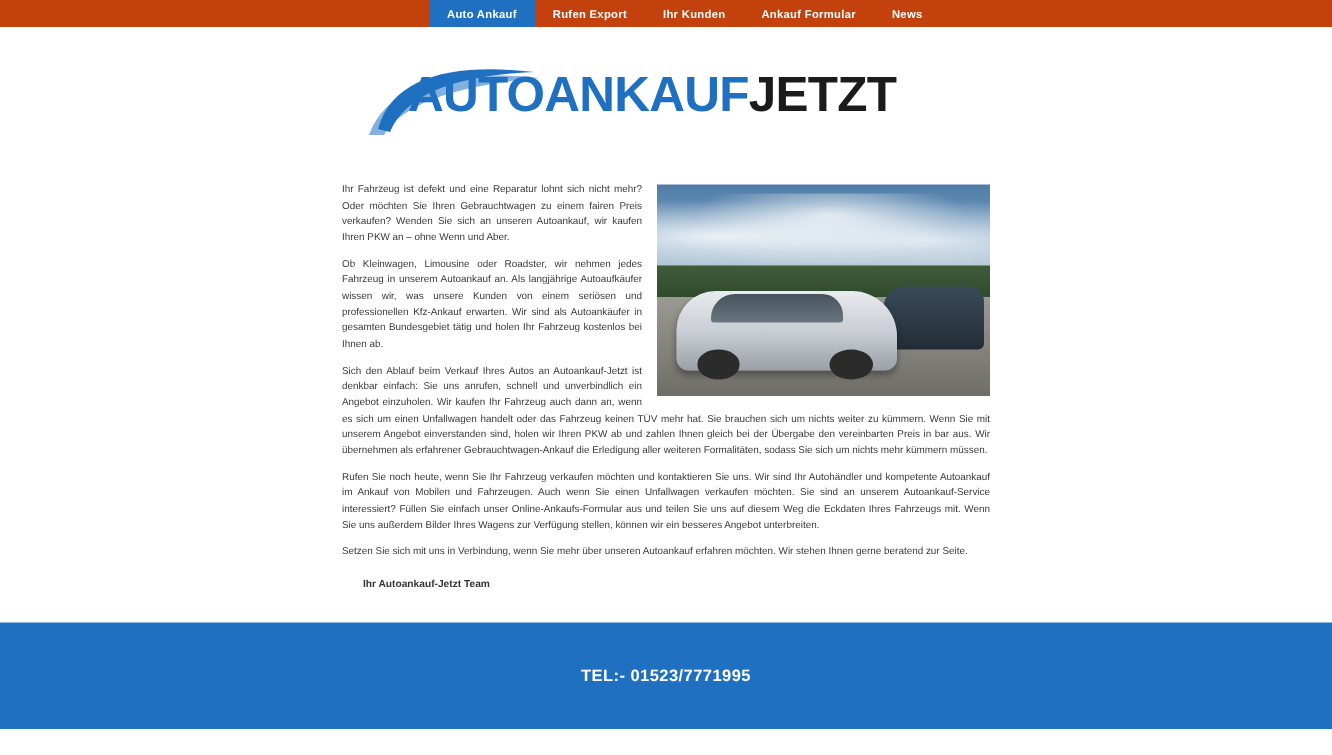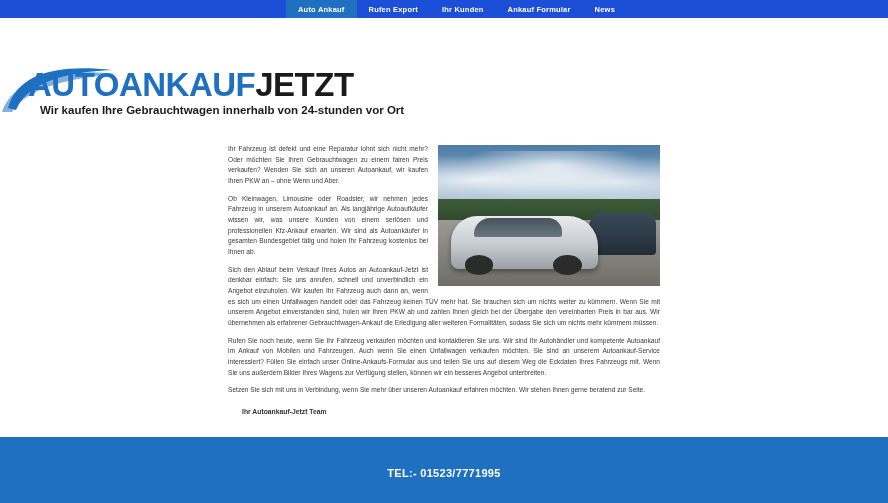--- a/index.html
+++ b/index.html
@@ -12,21 +12,21 @@
     height: 503px;
     overflow: hidden;
     font-family: "Liberation Sans", sans-serif;
     color: #333;
   }
 
   
   .topnav {
     width: 100%;
     height: 18px;
-    background: #1d4ed8;
+    background: #c2410c;
     display: flex;
     align-items: stretch;
     justify-content: flex-start;
     padding-left: 286px;
     box-sizing: border-box;
   }
   .navitem {
     color: #ffffff;
     font-size: 7.5px;
     font-weight: bold;
@@ -43,21 +43,22 @@
 
   
   .page {
     width: 100%;
     background: #ffffff;
   }
 
   .logo-wrap {
     width: 100%;
     display: flex;
-    padding-top: 42px;
+    justify-content: center;
+    padding-top: 20px;
     box-sizing: border-box;
   }
   .logo {
     position: relative;
     width: 400px;
     height: 68px;
   }
   .logo-swoosh {
     position: absolute;
     left: 0;
@@ -205,21 +206,20 @@
 
   <div class="logo-wrap">
     <div class="logo">
       <svg class="logo-swoosh" viewBox="0 0 120 52">
         <path d="M8 46 C 18 10, 60 2, 112 8 C 66 10, 28 20, 16 48 Z" fill="#1f70c1"></path>
         <path d="M2 50 C 14 16, 58 6, 116 12 C 70 16, 26 26, 12 50 Z" fill="#1f70c1" opacity="0.55"></path>
       </svg>
       <div class="logo-text">
         <span class="blue">AUTOANKAUF</span><span class="dark">JETZT</span>
       </div>
-      <div class="logo-sub">Wir kaufen Ihre Gebrauchtwagen innerhalb von 24-stunden vor Ort</div>
     </div>
   </div>
 
   <div class="content">
 
     <div class="body-area">
       <div class="photo">
         <div class="sky"></div>
         <div class="clouds"></div>
         <div class="trees"></div>

